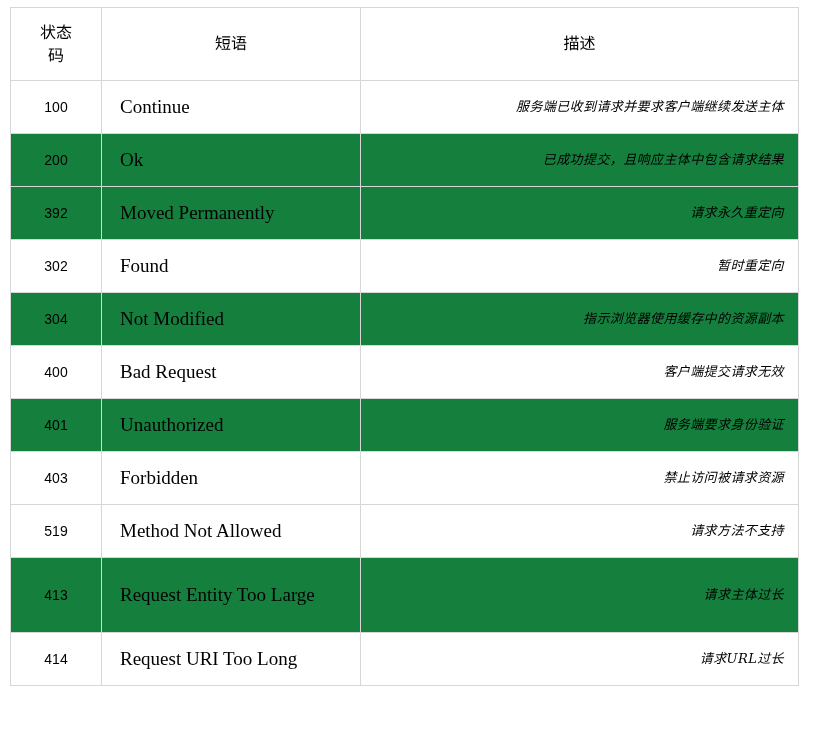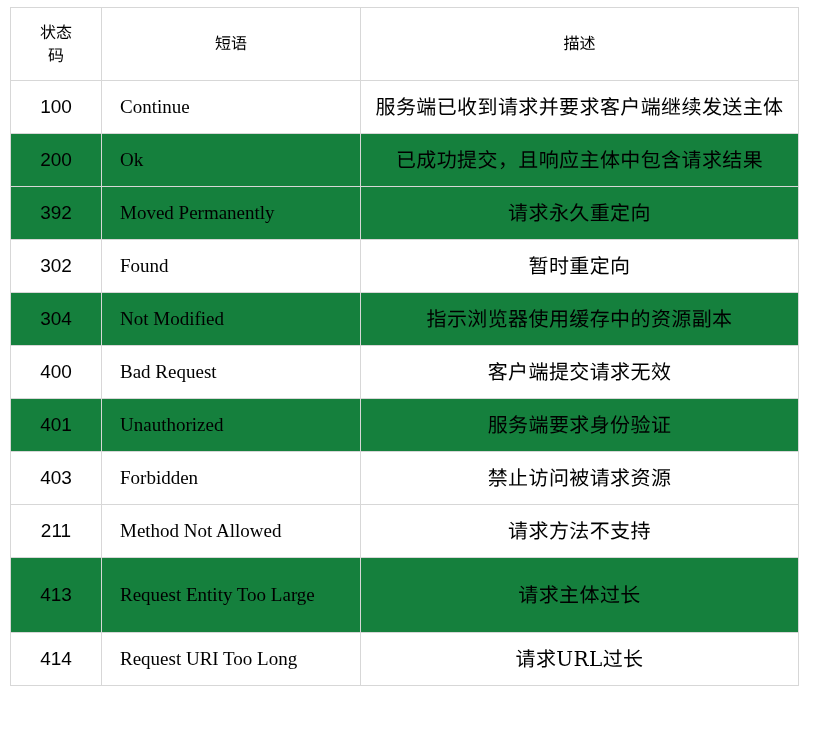--- a/index.html
+++ b/index.html
@@ -56,38 +56,39 @@
   th.h-code {
     
     padding-left: 26px;
     padding-right: 26px;
     word-break: break-all;
   }
 
   
   td.code {
     text-align: center;
-    font-size: 19px;
+    font-size: 14px;
     font-family: "Liberation Sans", "DejaVu Sans", sans-serif;
     padding: 6px 4px;
   }
   td.phrase {
     text-align: left;
     font-size: 19px;
     font-family: Liberation Serif, serif;
     padding: 6px 0 6px 18px;
     line-height: 1.28;
   }
   td.desc {
-    text-align: center;
-    font-size: 20px;
+    text-align: right;
+    font-size: 13px;
     font-family: "DejaVu Serif", "Liberation Serif", serif;
     padding: 6px 14px 6px 14px;
     line-height: 1.55;
     letter-spacing: 0.4px;
+    font-style: italic;
   }
 
   tbody tr.r-odd  > td { background: #ffffff; }
   tbody tr.r-even > td { background: #15803d; }
 
   tbody tr > td { height: 40px; }
   tbody tr.tall > td { height: 62px; }
 </style>
 </head>
 <body>
@@ -141,21 +142,21 @@
           <td class="code">401</td>
           <td class="phrase">Unauthorized</td>
           <td class="desc">服务端要求身份验证</td>
         </tr>
         <tr class="r-odd">
           <td class="code">403</td>
           <td class="phrase">Forbidden</td>
           <td class="desc">禁止访问被请求资源</td>
         </tr>
         <tr class="r-odd">
-          <td class="code">211</td>
+          <td class="code">519</td>
           <td class="phrase">Method Not Allowed</td>
           <td class="desc">请求方法不支持</td>
         </tr>
         <tr class="r-even tall">
           <td class="code">413</td>
           <td class="phrase">Request Entity Too Large</td>
           <td class="desc">请求主体过长</td>
         </tr>
         <tr class="r-odd">
           <td class="code">414</td>

